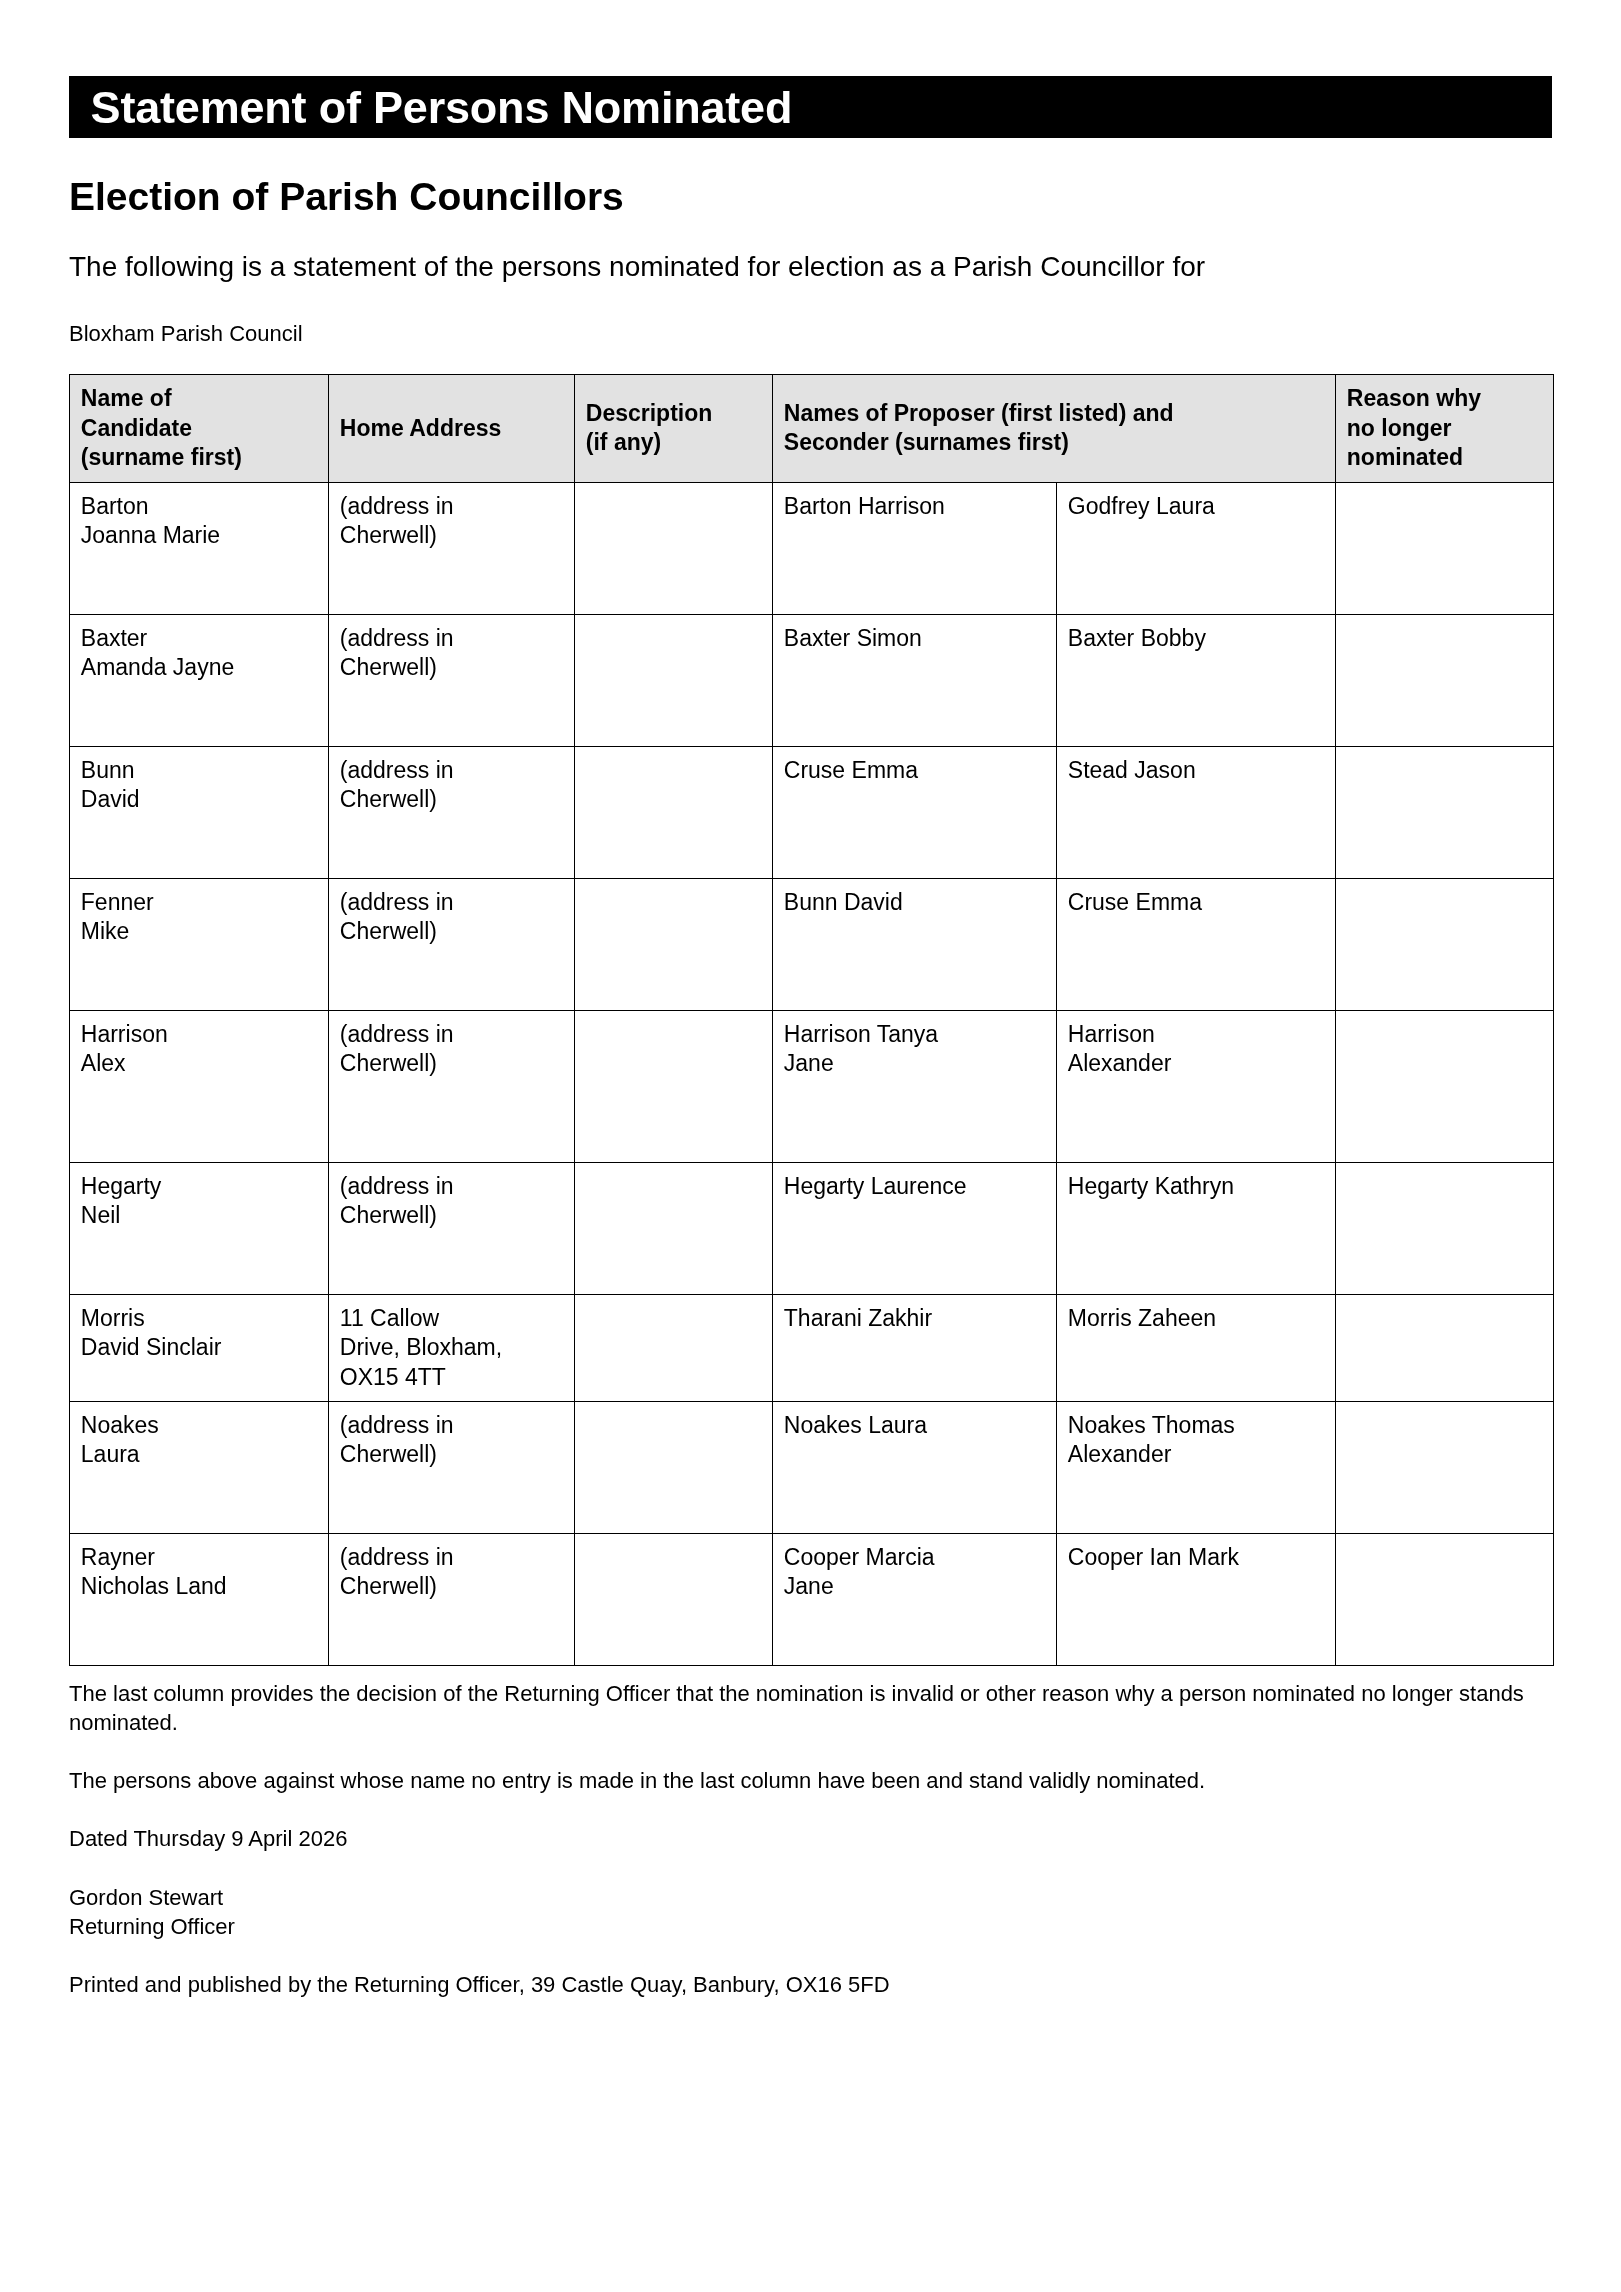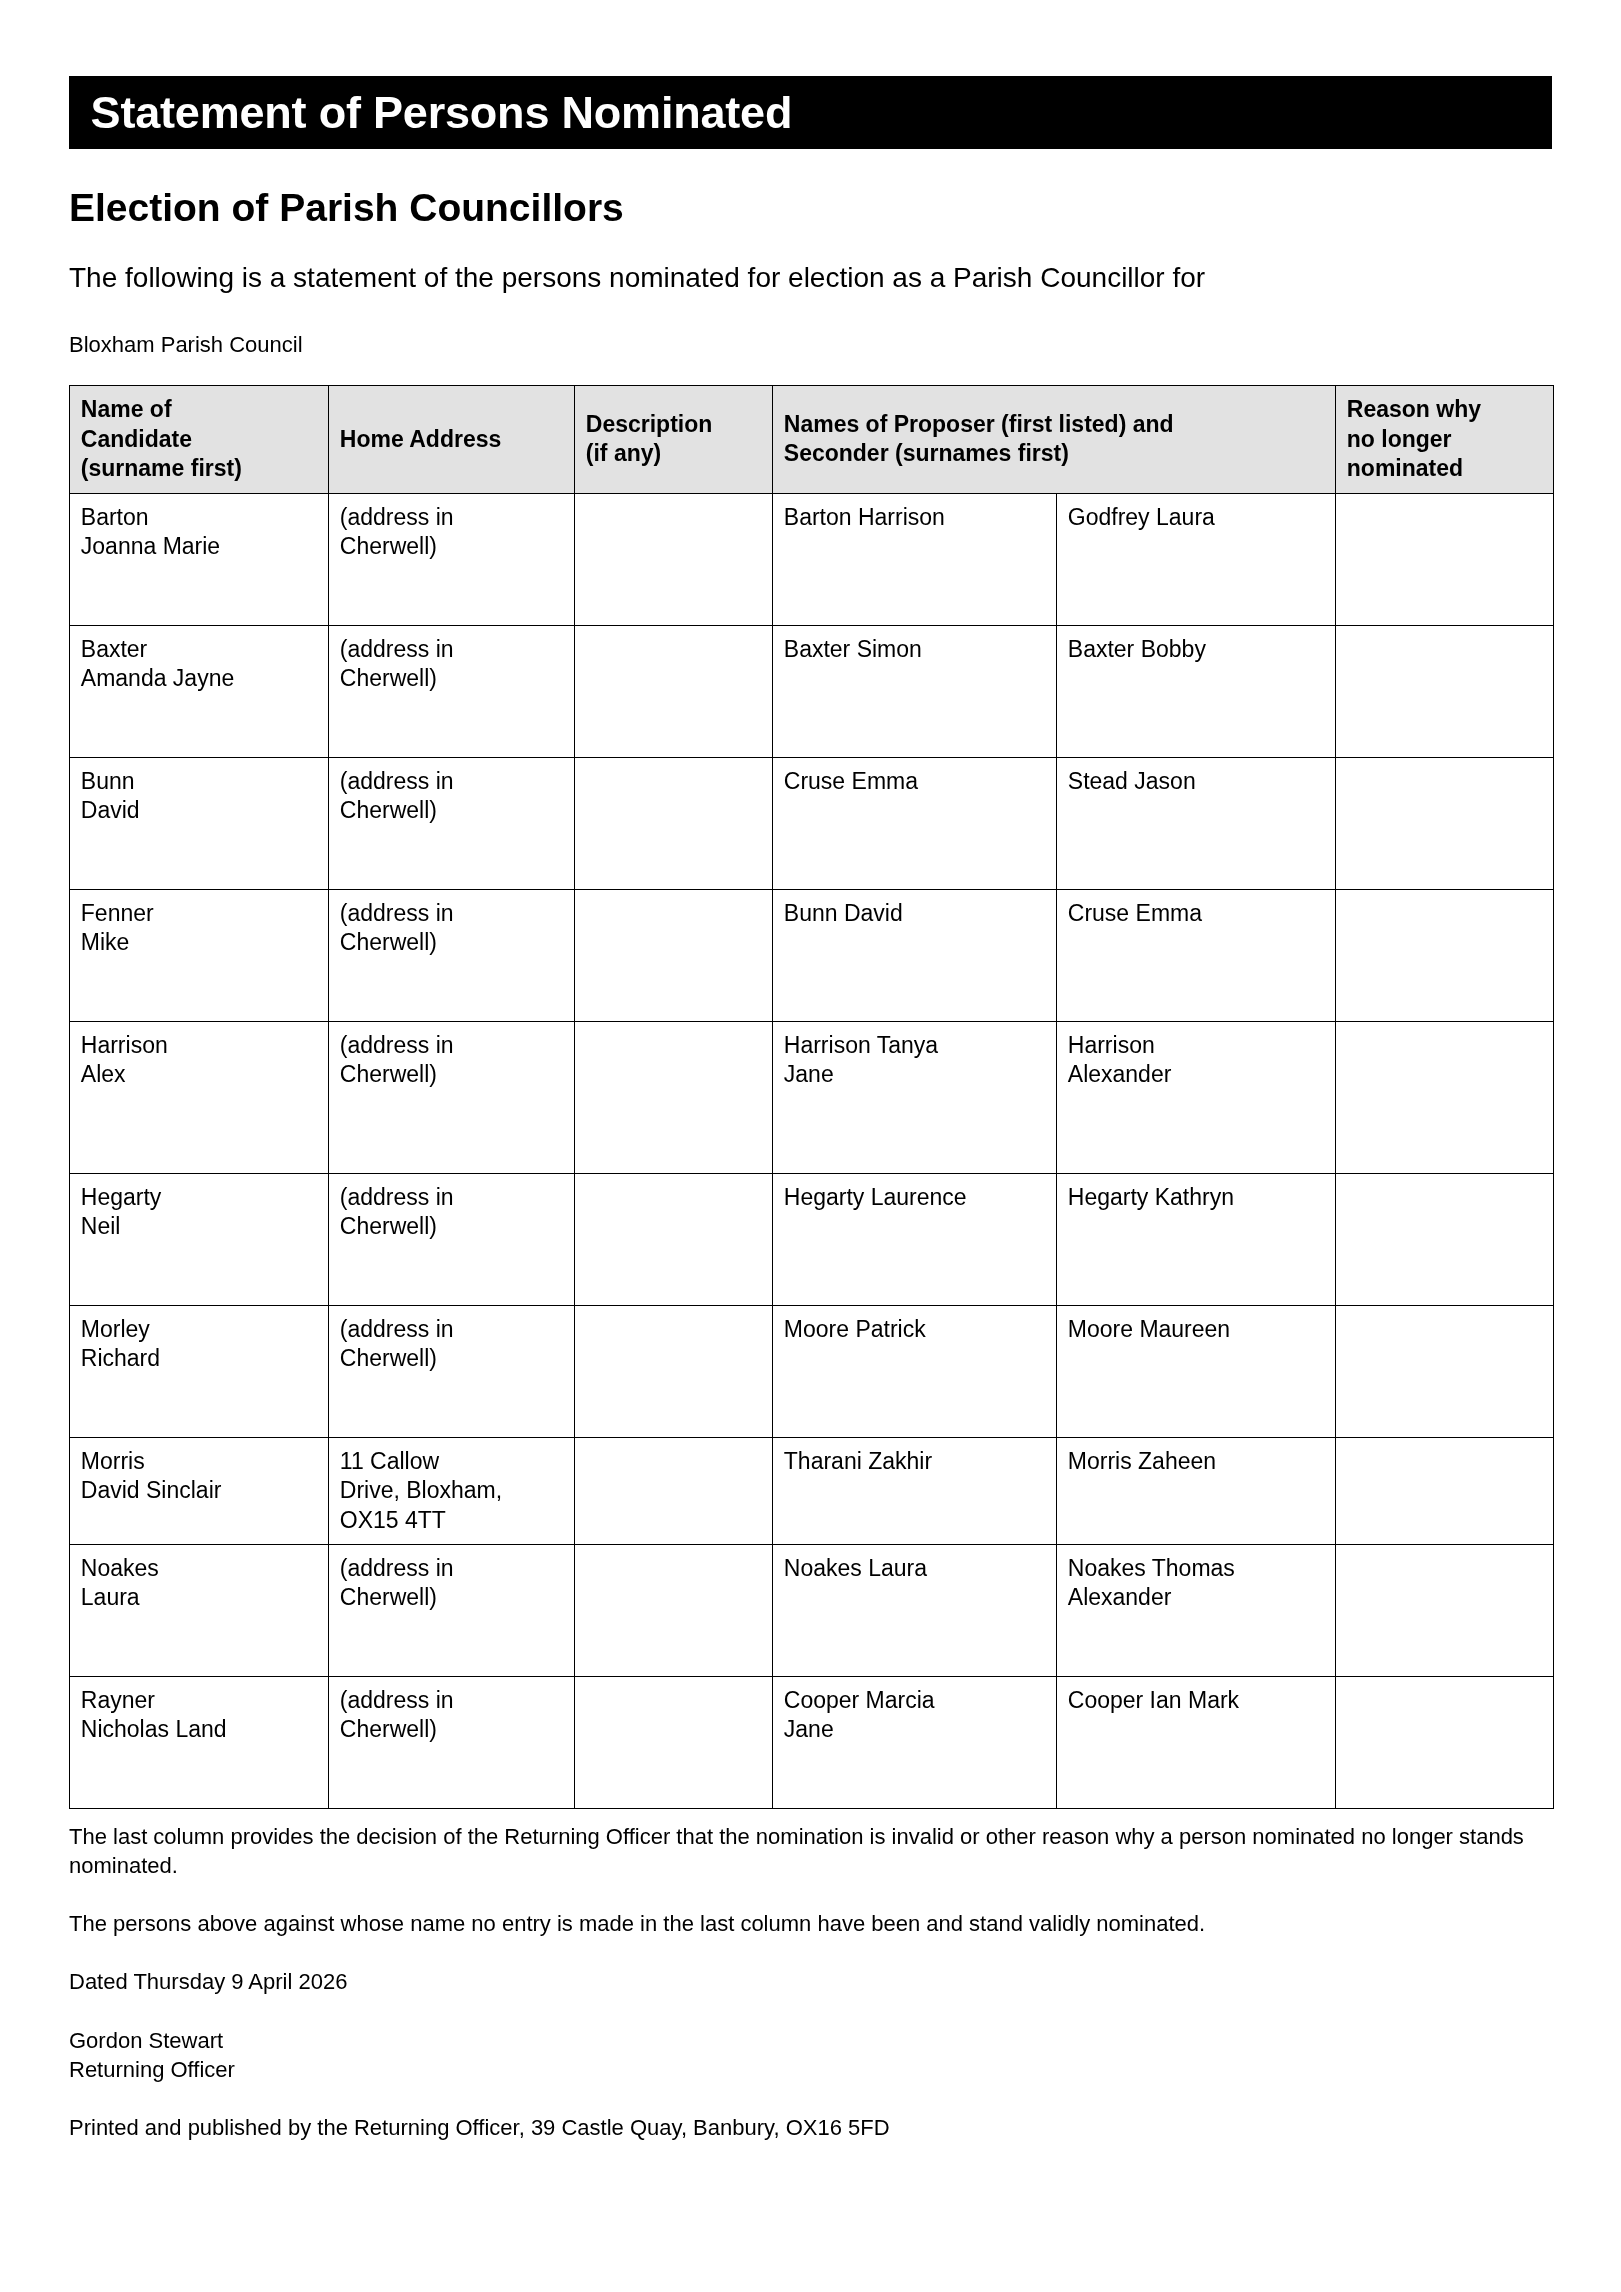--- a/index.html
+++ b/index.html
@@ -18,21 +18,21 @@
     position: relative;
     width: 1621px;
     height: 2293px;
     box-sizing: border-box;
     padding: 0 69px;
   }
 
   
   .banner {
     margin-top: 76px;
-    height: 73px;
+    height: 62px;
     background: #000000;
     display: flex;
     align-items: center;
     padding-left: 21.6px;
     box-sizing: border-box;
   }
   .banner-title {
     color: #ffffff;
     font-size: 45px;
     font-weight: bold;
@@ -267,38 +267,20 @@
         <td></td>
         <td>
           <span class="cellline">Hegarty Laurence</span>
         </td>
         <td>
           <span class="cellline">Hegarty Kathryn</span>
         </td>
         <td></td>
       </tr>
 
-      <tr class="row-tall">
-        <td>
-          <span class="cellline">Morley</span>
-          <span class="cellline">Richard</span>
-        </td>
-        <td>
-          <span class="cellline">(address in</span>
-          <span class="cellline">Cherwell)</span>
-        </td>
-        <td></td>
-        <td>
-          <span class="cellline">Moore Patrick</span>
-        </td>
-        <td>
-          <span class="cellline">Moore Maureen</span>
-        </td>
-        <td></td>
-      </tr>
 
       <tr class="row-short">
         <td>
           <span class="cellline">Morris</span>
           <span class="cellline">David Sinclair</span>
         </td>
         <td>
           <span class="cellline">11 Callow</span>
           <span class="cellline">Drive, Bloxham,</span>
           <span class="cellline">OX15 4TT</span>

